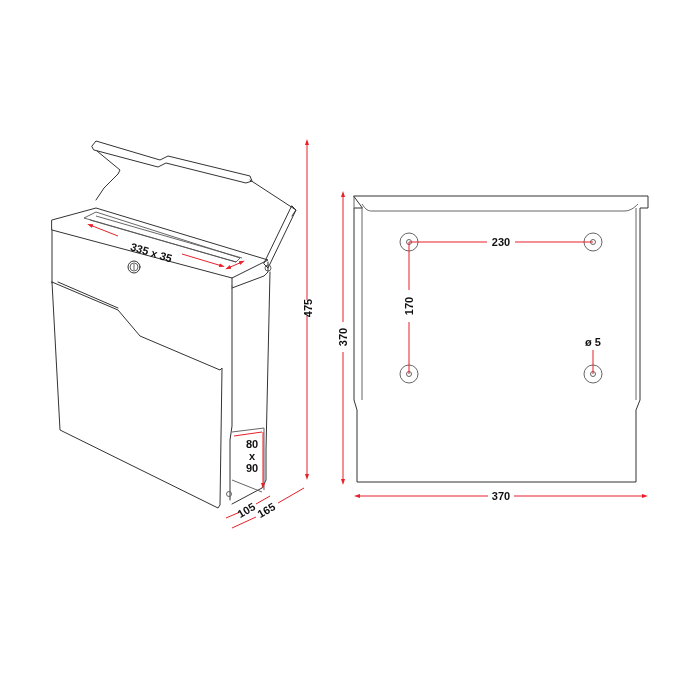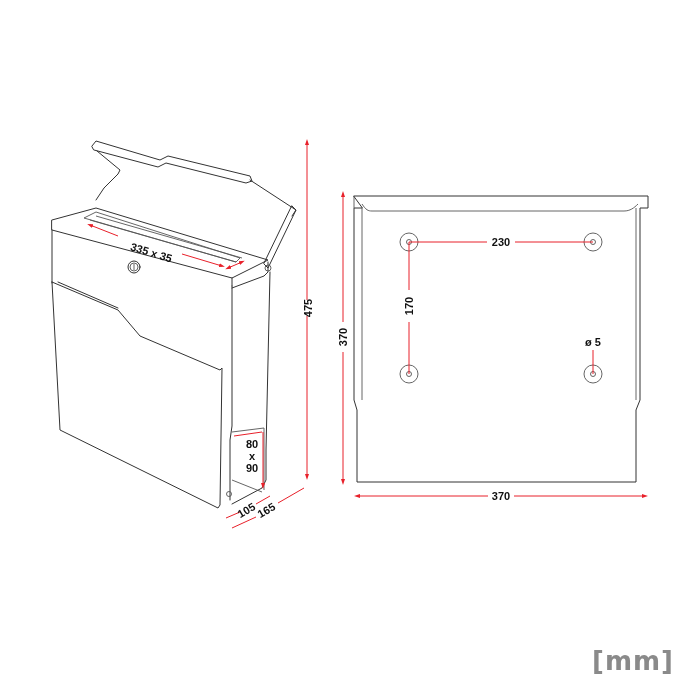--- a/index.html
+++ b/index.html
@@ -118,14 +118,13 @@
       <line class="dim" x1="343" y1="352" x2="343" y2="482" marker-end="url(#arr)"></line>
       <text class="dimtxt" x="347" y="337" transform="rotate(-90 347 337)" text-anchor="middle">370</text>
 
       <line class="dim" x1="357" y1="496" x2="488" y2="496" marker-start="url(#arr)"></line>
       <line class="dim" x1="514" y1="496" x2="645" y2="496" marker-end="url(#arr)"></line>
       <text class="dimtxt" x="501" y="500" text-anchor="middle">370</text>
     </g>
   </g>
 </svg>
 
-<div class="unit">[mm]</div>
 </div>
 
 </body></html>

